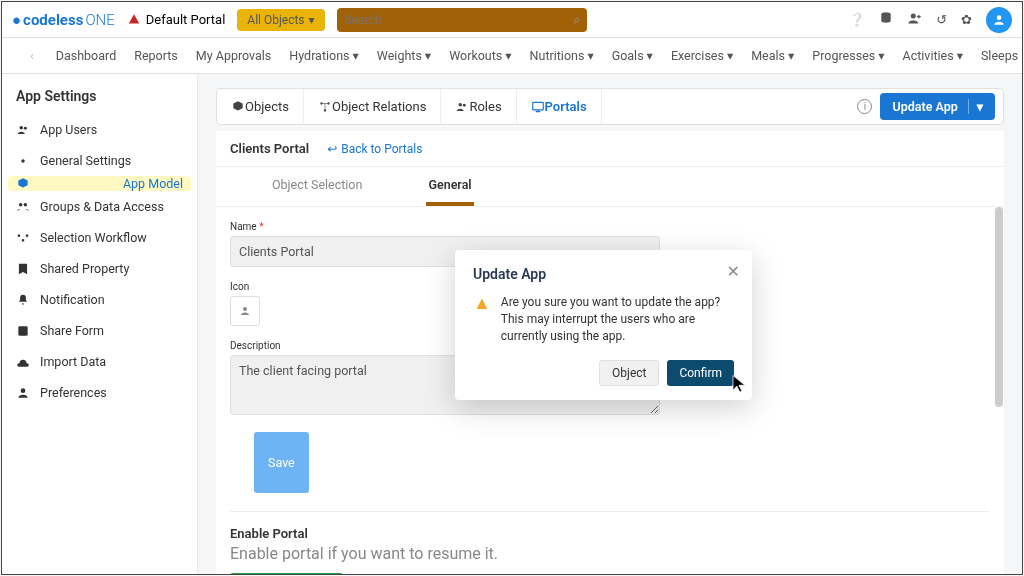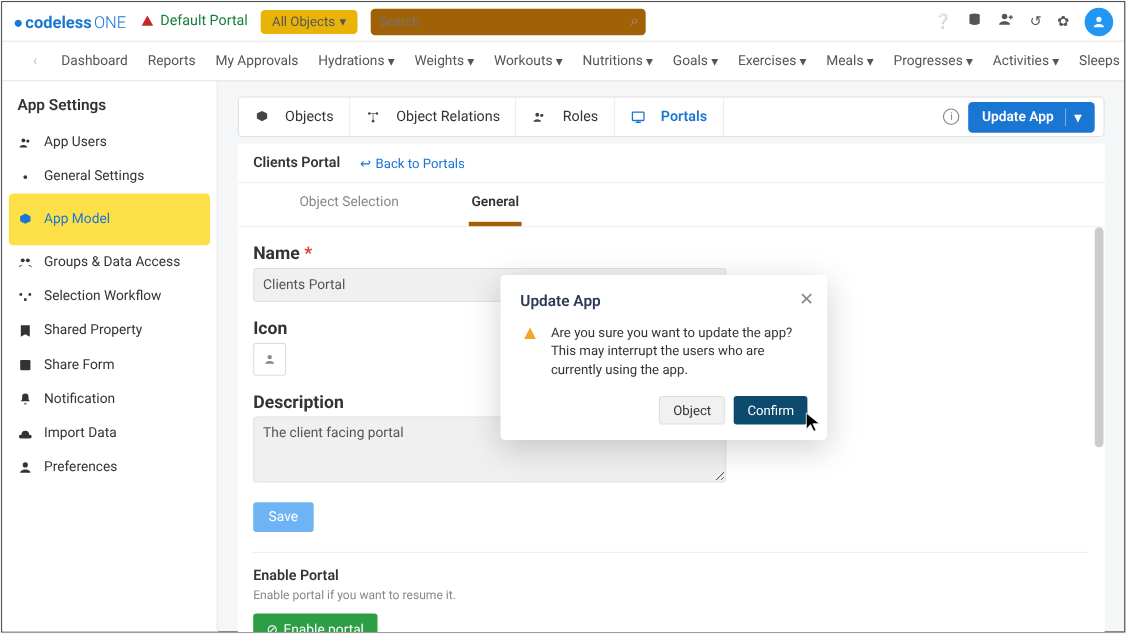--- a/index.html
+++ b/index.html
@@ -1,61 +1,61 @@
 <!DOCTYPE html>
 <html><head>
 <meta charset="utf-8">
 <style>
 * { box-sizing: border-box; margin: 0; padding: 0; font-family: -apple-system, BlinkMacSystemFont, "Segoe UI", Roboto, Arial, sans-serif; }
 body { background: #f5f6f8; width: 1024px; height: 576px; overflow: hidden; position: relative; font-size: 13px; color: #333; }
 .topbar { height: 36px; background: #fff; border-bottom: 1px solid #e0e0e0; display: flex; align-items: center; padding: 0 10px; gap: 12px; }
 .logo { font-weight: 700; font-size: 15px; color: #1976d2; display: flex; align-items: center; gap: 2px;}
 .logo .thin { font-weight: 300; }
-.portal-badge { display: flex; align-items: center; gap: 5px; font-size: 13px; color: #15803d;}
+.portal-badge { display: flex; align-items: center; gap: 5px; font-size: 13px; color: #000000;}
 .portal-badge svg { width: 14px; height: 14px; }
 .pill { background: #eab308; border-radius: 4px; padding: 4px 10px; font-size: 12px; color: #555; display:flex; align-items:center; gap:4px;}
 .search-wrap { position: relative; flex: 0 0 250px;}
 .search-wrap input { width: 100%; background: #a16207; border: none; border-radius: 4px; padding: 5px 24px 5px 8px; font-size: 12px;}
 .search-wrap .sicon { position: absolute; right: 6px; top: 4px; color: #999; }
 .top-icons { margin-left: auto; display: flex; gap: 14px; align-items: center; color: #555; }
 .top-icons span, .top-icons svg { cursor: pointer; }
 .avatar-circle { width: 26px; height: 26px; border-radius: 50%; background: #2196f3; color: #fff; display:flex;align-items:center;justify-content:center;}
 .navbar { height: 36px; background: #fff; border-bottom: 1px solid #e0e0e0; display: flex; align-items: center; padding: 0 6px 0 24px; gap: 18px; overflow:hidden; color:#555; font-size:12.5px;}
 .navbar .navitem { display:flex; align-items:center; gap:3px; cursor:pointer; white-space:nowrap;}
 .nav-chev-left, .nav-chev-right { color:#bbb; cursor:pointer; padding:0 4px;}
 .main { display: flex; height: calc(576px - 72px); }
 .sidebar { width: 196px; background: #fff; border-right: 1px solid #e8e8e8; padding-top: 14px; }
 .sidebar h3 { font-size: 14px; font-weight: 600; color: #333; padding: 0 14px 10px;}
 .side-item { display:flex; align-items:center; gap:10px; padding: 8px 14px; font-size: 12.5px; color: #333; cursor:pointer;}
-.side-item.active { background: #fde047; color: #1976d2; border-radius: 4px; margin: 0 6px; padding: 16px 8px;}
+.side-item.active { background: #fef9c3; color: #1976d2; border-radius: 4px; margin: 0 6px; padding: 0 8px; justify-content: space-between;}
 .side-item svg { width:14px; height:14px; fill: currentColor;}
 .content { flex:1; overflow:auto; padding: 14px 18px; }
 .tabsrow { background:#fff; border:1px solid #e0e0e0; border-radius:4px; display:flex; align-items:center; padding: 0; gap:0;}
-.tabitem { display:flex; align-items:center; gap:14px; padding: 10px 14px; font-size:13px; color:#333; cursor:pointer; border-right:1px solid #eee;}
+.tabitem { display:flex; align-items:center; gap:0; padding: 10px 14px; font-size:13px; color:#333; cursor:pointer; border-right:1px solid #eee;}
 .tabitem svg { width:14px;height:14px;}
 .tabitem.active { color:#1976d2; font-weight:600;}
 .tabsrow-right { margin-left:auto; display:flex; align-items:center; gap:8px; padding-right:8px;}
 .btn-primary { background:#1976d2; color:#fff; border:none; border-radius:4px; padding:6px 12px; font-size:12.5px; font-weight:600; cursor:pointer; display:flex; align-items:center; gap:6px;}
 .btn-primary .caret { border-left:1px solid rgba(255,255,255,0.4); padding-left:8px; margin-left:4px;}
 .subhead { background:#fff; margin-top:6px; padding: 10px 14px; display:flex; align-items:center; gap:18px; border-bottom:1px solid #eee;}
 .subhead .title { font-weight:600; font-size:13px;}
 .backlink { color:#1976d2; font-size:12px; display:flex;align-items:center;gap:4px;cursor:pointer;}
 .subtabs { background:#fff; padding: 0 14px; display:flex; gap:22px; border-bottom:1px solid #eee;}
 .subtab { padding: 10px 2px; font-size:12.5px; color:#888; cursor:pointer;margin-left:40px;}
 .subtab.active { color:#333; font-weight:600; border-bottom:4px solid #a16207;}
 .form-area { background:#fff; padding: 14px; position:relative; min-height: 380px;}
-.form-label { font-size:16px; color:#333; margin-bottom:4px; display:block;font-weight:bold;}
+.form-label { font-size:10px; color:#333; margin-bottom:4px; display:block;}
 .req { color:#e53935;}
 .form-input { width: 430px; background:#f0f0f0; border:1px solid #e0e0e0; border-radius:3px; padding:7px 8px; font-size:12.5px; color:#555; margin-bottom:14px;}
 textarea.form-input { width:430px; height:60px; resize: both;}
 .icon-box { width:30px;height:30px;border:1px solid #ddd;border-radius:3px;display:flex;align-items:center;justify-content:center;color:#888;margin-bottom:14px;cursor:pointer;}
-.btn-save { background:#6eb4f5; color:#fff; border:none; padding:6px 14px; border-radius:3px; font-size:12.5px; cursor:pointer;}
+.btn-save { background:#6eb4f5; color:#fff; border:none; padding:23px 14px; border-radius:3px; font-size:12.5px; cursor:pointer;margin-left:24px;}
 .divider { border:none; border-top:1px solid #eee; margin: 18px 0 14px;}
 .section-title { font-size:13px; font-weight:600; margin-bottom:3px;}
-.section-sub { font-size:11px; color:#888; margin-bottom:10px;}
+.section-sub { font-size:16px; color:#888; margin-bottom:10px;}
 .btn-green { background:#2e9e44; color:#fff; border:none; padding:7px 12px; border-radius:3px; font-size:12.5px; display:flex;align-items:center;gap:5px;cursor:pointer;}
 .scrollbar-fake { position:absolute; right:1px; top:0; width:8px; height:200px; background:#ccc; border-radius:4px;}
 .modal { position:absolute; left:453px; top:248px; width:297px; background:#fff; border-radius:4px; box-shadow: 0 8px 30px rgba(0,0,0,0.18); padding: 16px 18px 14px;}
 .modal h4 { font-size:14px; color:#2a3a55; font-weight:600; margin-bottom:12px;}
 .modal-close { position:absolute; top:12px; right:12px; color:#888; cursor:pointer; font-size:16px;}
 .modal-body { display:flex; gap:10px; font-size:12px; color:#333; line-height:1.4; margin-bottom:16px;}
 .warn-tri { color:#f5a623; font-size:18px; line-height:1;}
 .modal-actions { display:flex; justify-content:flex-end; gap:8px;}
 .btn-cancel { background:#f1f1f1; border:1px solid #e0e0e0; color:#333; padding:5px 12px; border-radius:3px; font-size:12px; cursor:pointer;}
 .btn-confirm { background:#0c4a6e; color:#fff; border:none; padding:5px 12px; border-radius:3px; font-size:12px; cursor:pointer;}
@@ -211,30 +211,30 @@
           <span>Selection Workflow</span>
         </div>
     <div class="side-item">
           <svg viewBox="0 0 24 24">
             <path d="M5 3h14v18l-7-4-7 4z"></path>
           </svg>
           <span>Shared Property</span>
         </div>
     <div class="side-item">
           <svg viewBox="0 0 24 24">
+            <path d="M12 3a5 5 0 00-5 5v4l-2 3h14l-2-3V8a5 5 0 00-5-5zM10 18a2 2 0 004 0"></path>
+          </svg>
+          <span>Notification</span>
+        </div>
+    <div class="side-item">
+          <svg viewBox="0 0 24 24">
             <rect x="4" y="4" width="16" height="16" rx="2"></rect>
             <path d="M8 9h8M8 13h5"></path>
           </svg>
           <span>Share Form</span>
-        </div>
-    <div class="side-item">
-          <svg viewBox="0 0 24 24">
-            <path d="M12 3a5 5 0 00-5 5v4l-2 3h14l-2-3V8a5 5 0 00-5-5zM10 18a2 2 0 004 0"></path>
-          </svg>
-          <span>Notification</span>
         </div>
     <div class="side-item">
           <svg viewBox="0 0 24 24">
             <path d="M6 14a6 6 0 1112 0h1a3 3 0 010 6H5a3 3 0 010-6h1z"></path>
             <path d="M12 9v6M9 12l3-3 3 3"></path>
           </svg>
           <span>Import Data</span>
         </div>
     <div class="side-item">
           <svg viewBox="0 0 24 24">

